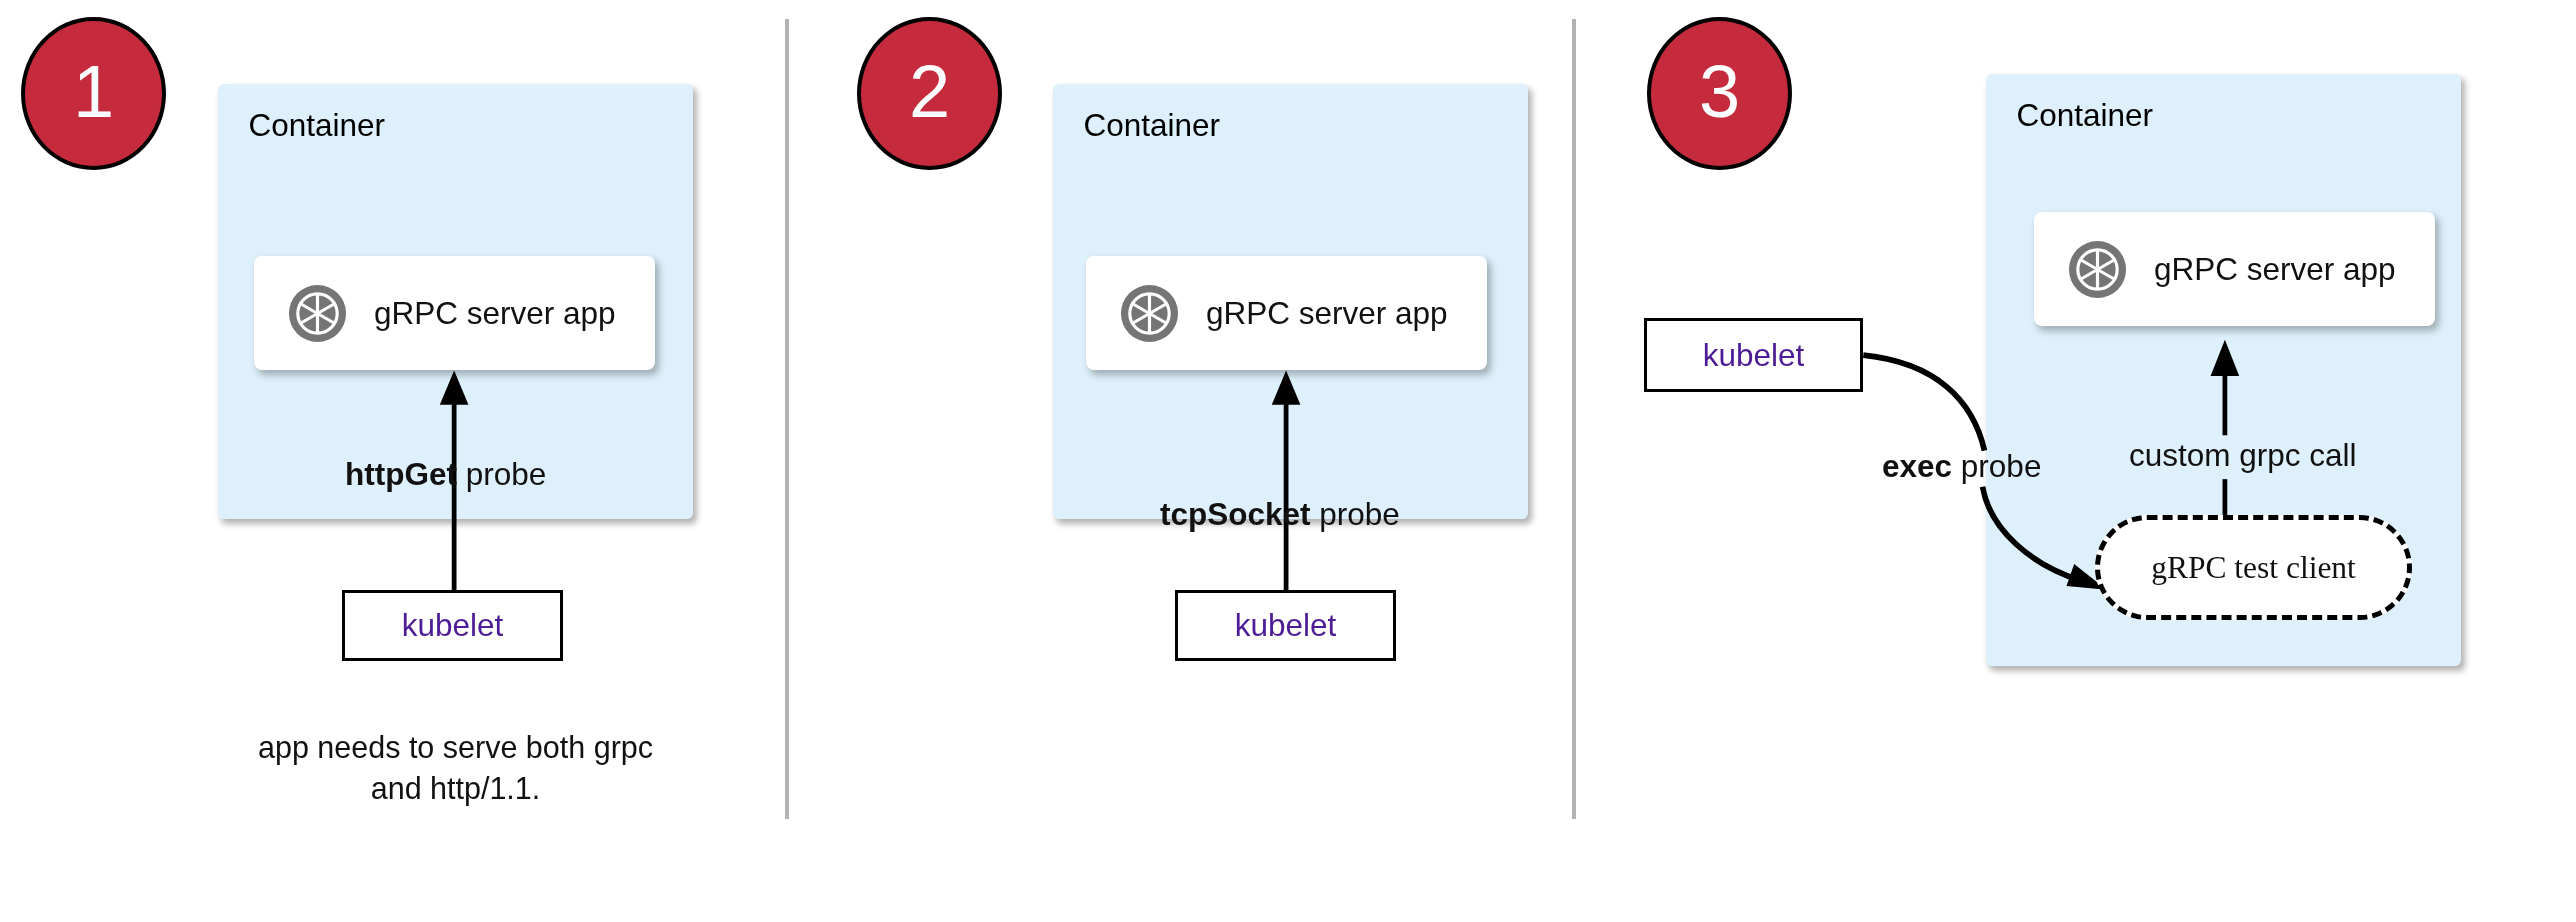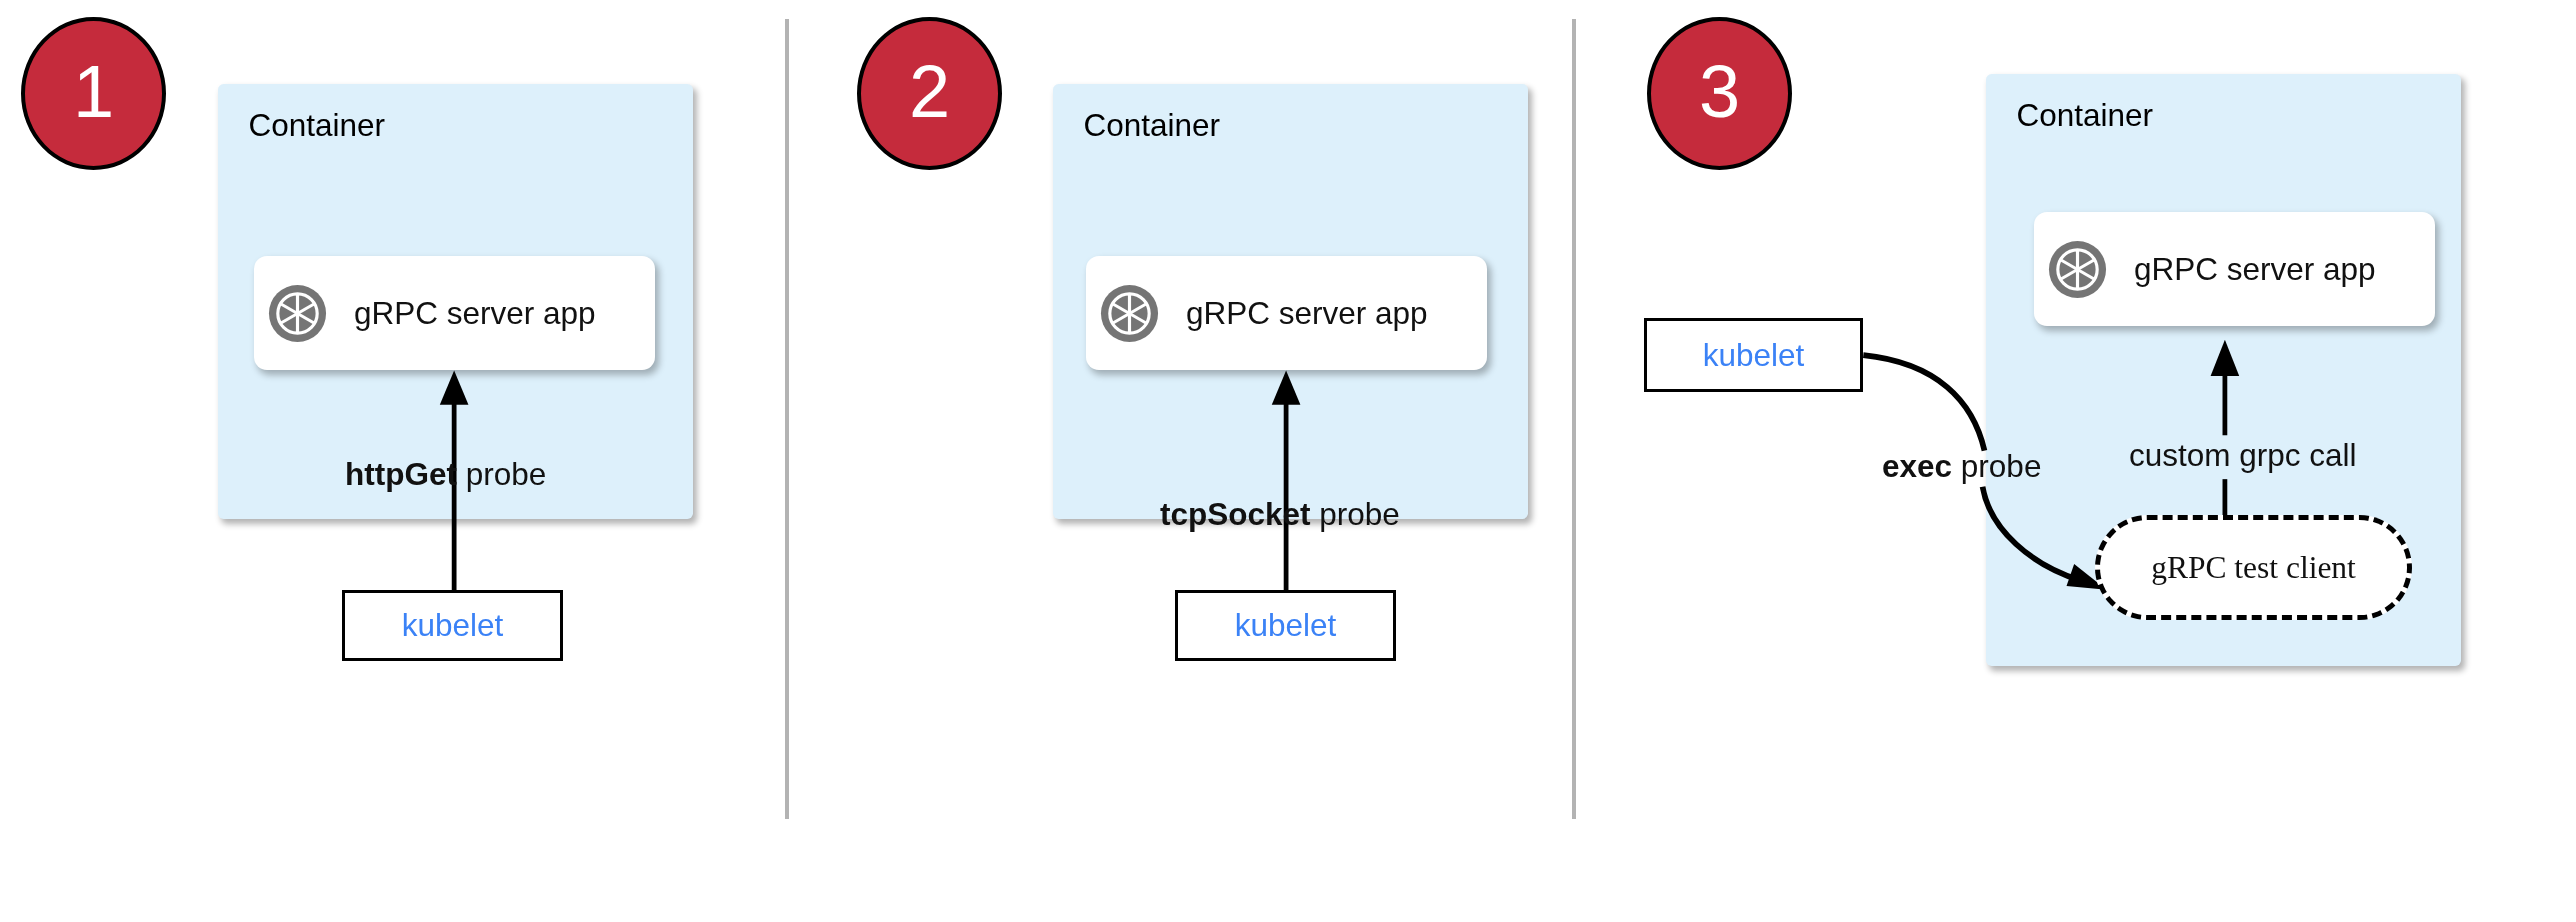--- a/index.html
+++ b/index.html
@@ -17,30 +17,30 @@
          display:flex;align-items:center;justify-content:center;}
   .badge span{color:#fff;font-size:74px;line-height:1;font-weight:400;
               transform:translateY(-1.9px);}
 
   
   .container-box{position:absolute;background:#ddf0fb;border-radius:5.7px;
         box-shadow:3.8px 4.8px 6.7px rgba(0,0,0,0.30);}
   .container-label{position:absolute;left:30.5px;top:23px;font-size:31.5px;color:#000000;}
 
   
-  .app-card{position:absolute;background:#ffffff;border-radius:13px;
+  .app-card{position:absolute;background:#ffffff;border-radius:8px;
         box-shadow:3.8px 4.8px 7.6px rgba(0,0,0,0.28);
-        display:flex;align-items:center;padding-left:12px;box-sizing:border-box;}
+        display:flex;align-items:center;padding-left:32px;box-sizing:border-box;}
   .app-card .label{font-size:31.5px;color:#111;margin-left:25px;white-space:nowrap;}
   .aperture{width:63px;height:63px;flex:0 0 63px;}
 
   
   .kubelet-box{position:absolute;background:#fff;border:3.8px solid #000;
         box-sizing:border-box;display:flex;align-items:center;justify-content:center;
-        font-size:31.5px;color:#3b82f6;}
+        font-size:31.5px;color:#4c1d95;}
 
   
   .probe-label{position:absolute;font-size:31.5px;color:#111;white-space:nowrap;}
   .probe-label b{font-weight:bold;}
 
   
   .test-client{position:absolute;background:#ffffff;border:5.7px dashed #000;
         border-radius:53px;box-sizing:border-box;
         display:flex;align-items:center;justify-content:center;
         font-size:31.5px;color:#111;white-space:nowrap;}
@@ -98,20 +98,21 @@
   </svg>
 
   <div class="probe-label" style="left:345px;top:456px;">
     <b>httpGet</b><span> probe</span>
   </div>
 
   <div class="kubelet-box" style="left:342px;top:590px;width:221px;height:71px;">
     <span>kubelet</span>
   </div>
 
+  <div class="caption" style="left:237px;top:727px;width:437px;">app needs to serve both grpc and http/1.1.</div>
 
   <div class="badge" style="left:857px;top:17px;">
     <span>2</span>
   </div>
 
   <div class="container-box" style="left:1053px;top:84px;width:475px;height:435px;">
     <div class="container-label">Container</div>
   </div>
 
   <div class="app-card" style="left:1086px;top:256px;width:401px;height:114px;">

